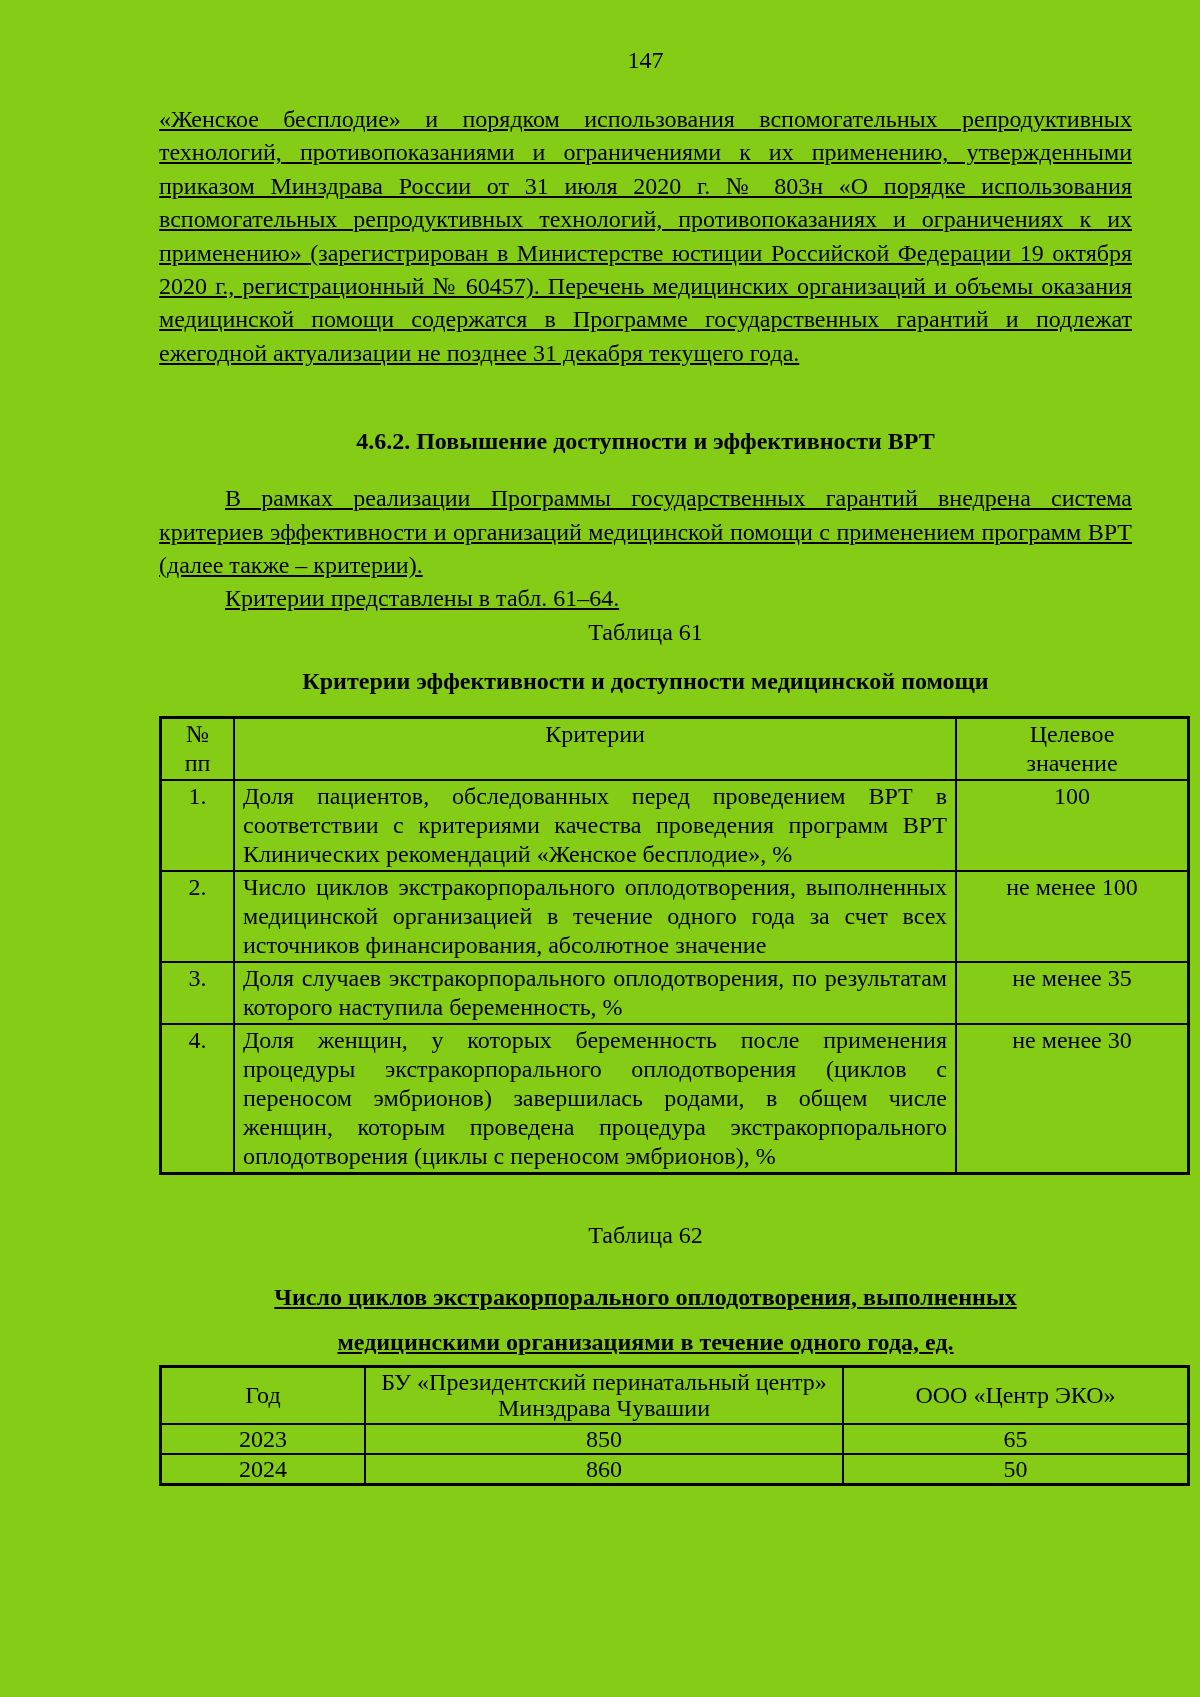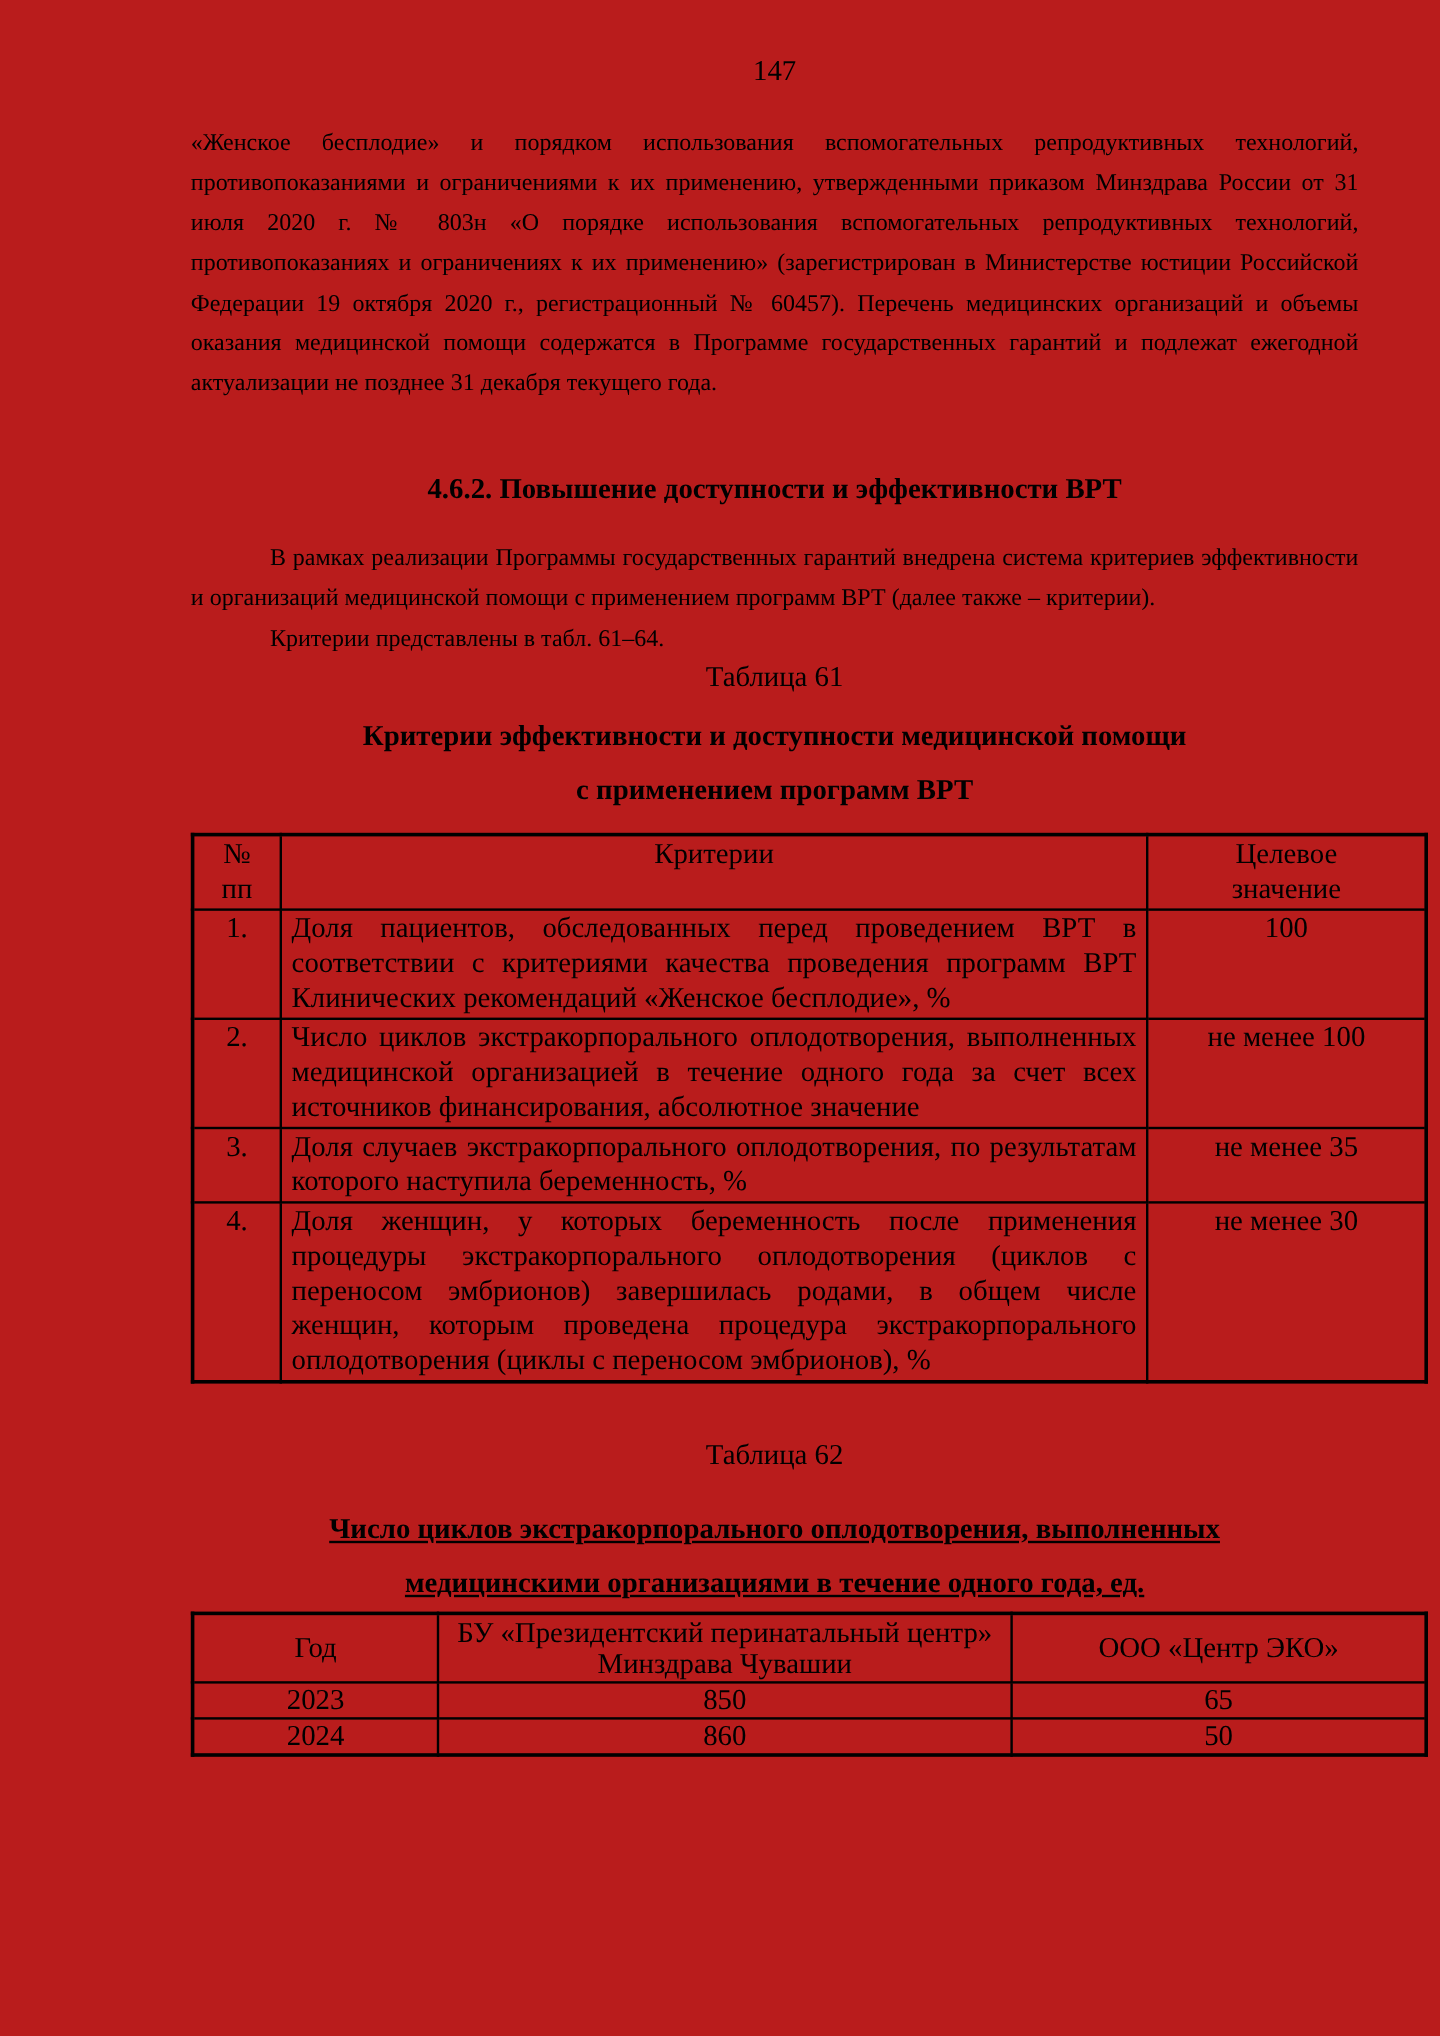--- a/index.html
+++ b/index.html
@@ -1,28 +1,28 @@
 <!DOCTYPE html>
 <html><head>
 <meta charset="utf-8">
 <style>
   html,body{margin:0;padding:0;background:#e8e8e8;}
   .page{
-    width:1200px;height:1697px;background:#b91c1c;color:#000;
+    width:1200px;height:1697px;background:#84cc16;color:#000;
     font-family:"Liberation Serif","DejaVu Serif",serif;
     position:relative;overflow:hidden;margin:0 auto;
   }
   .content{
     position:absolute;left:159px;top:0;width:973px;
   }
   .page-number{
     margin-top:44px;text-align:center;font-size:24px;line-height:33px;
   }
   .body-par{
-    margin:0;font-size:20px;line-height:33.4px;text-align:justify;
+    margin:0;font-size:24px;line-height:33.4px;text-align:justify;text-decoration:underline;
   }
   .p1{margin-top:26px;}
   .indent{text-indent:66px;}
   .section-heading{
     margin:55px 0 0 0;font-size:24px;line-height:33px;font-weight:bold;
     text-align:center;
   }
   .p2{margin-top:24px;}
   .table-caption{
     margin-top:0;text-align:center;font-size:24px;line-height:33px;
@@ -70,21 +70,20 @@
 
     <h2 class="section-heading">4.6.2. Повышение доступности и эффективности ВРТ</h2>
 
     <p class="body-par indent p2">В рамках реализации Программы государственных гарантий внедрена система критериев эффективности и организаций медицинской помощи с применением программ ВРТ (далее также – критерии).</p>
     <p class="body-par indent">Критерии представлены в табл. 61–64.</p>
 
     <div class="table-caption cap61">Таблица 61</div>
 
     <div class="table-title">
       <div>Критерии эффективности и доступности медицинской помощи</div>
-      <div>с применением программ ВРТ</div>
     </div>
 
     <table class="t61">
       <thead>
         <tr>
           <th class="col-num">№
 пп</th>
           <th class="col-crit">Критерии</th>
           <th class="col-tgt">Целевое
 значение</th>

